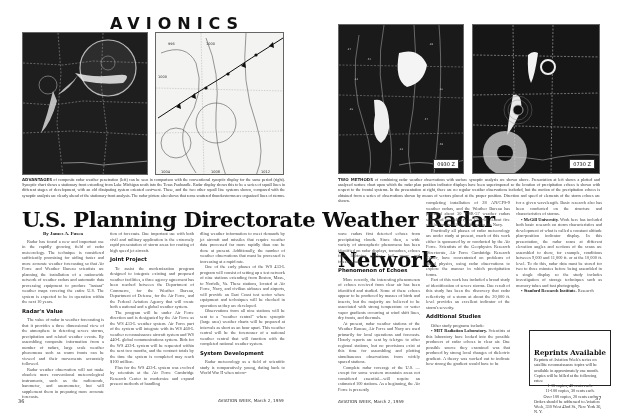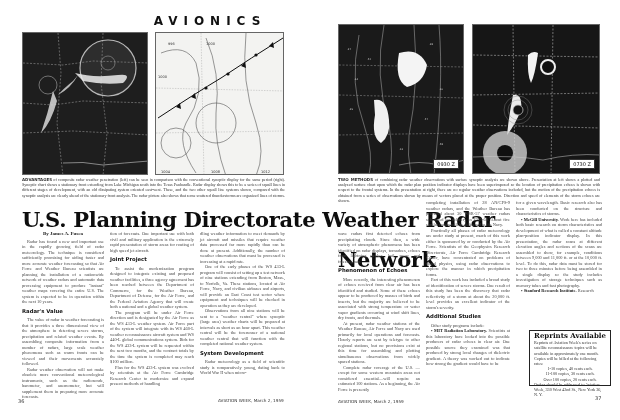--- a/index.html
+++ b/index.html
@@ -1,22 +1,22 @@
 <!DOCTYPE html>
 <html><head>
 <meta charset="utf-8">
 <style>
   * { box-sizing: border-box; margin: 0; padding: 0; }
   html, body { width: 620px; height: 420px; background: #ffffff; overflow: hidden; }
   body { position: relative; font-family: "Liberation Serif", serif; color: #1a1a1a; }
 
   .section-title {
     position: absolute; left: 110px; top: 14px; width: 200px;
-    font-family: "DejaVu Sans", sans-serif; font-weight: bold; font-size: 12px;
-    letter-spacing: 6px; text-align: center; color: #111;
+    font-family: "DejaVu Sans", sans-serif; font-weight: bold; font-size: 16px;
+    letter-spacing: 6px; color: #111;
   }
 
   .photo { position: absolute; border: 1px solid #666; overflow: hidden; }
   .photo.dark { background: #1c1c1c; }
   .photo.light { background: #f2f2f0; }
 
   .caption {
     position: absolute; font-size: 4.1px; line-height: 5.2px; color: #333; text-align: justify;
   }
   .caption .lead { font-family: "DejaVu Sans", sans-serif; font-weight: bold; font-size: 4px; }
@@ -35,21 +35,21 @@
     font-family: "DejaVu Sans", sans-serif; font-weight: bold; font-size: 5.3px;
     color: #111; margin: 4px 0 3px 0;
   }
   .col .bullet { font-weight: bold; color: #222; }
 
   .footer { position: absolute; font-family: "DejaVu Sans", sans-serif; font-size: 4.2px; color: #333; }
   .pageno { position: absolute; font-family: "DejaVu Sans", sans-serif; font-size: 5px; color: #333; }
 
   .reprints {
     position: absolute; left: 529px; top: 330px; width: 82px; height: 56px;
-    border: 1px solid #222; padding: 2px 4px; font-size: 4.2px; line-height: 5.2px; color: #333;
+    border: 1px solid #222; padding: 19px 4px; font-size: 4.2px; line-height: 5.2px; color: #333;
   }
   .reprints h5 { font-family: "DejaVu Serif", serif; font-weight: bold; font-size: 7px; text-align: center; color: #111; margin-bottom: 2px; }
   .reprints .rate { text-align: center; }
 
   .stamp {
     position: absolute; background: #fff; color: #111; font-family: "DejaVu Sans", sans-serif;
     font-size: 5px; padding: 1px 3px; border: 1px solid #333;
   }
 </style>
 </head>

